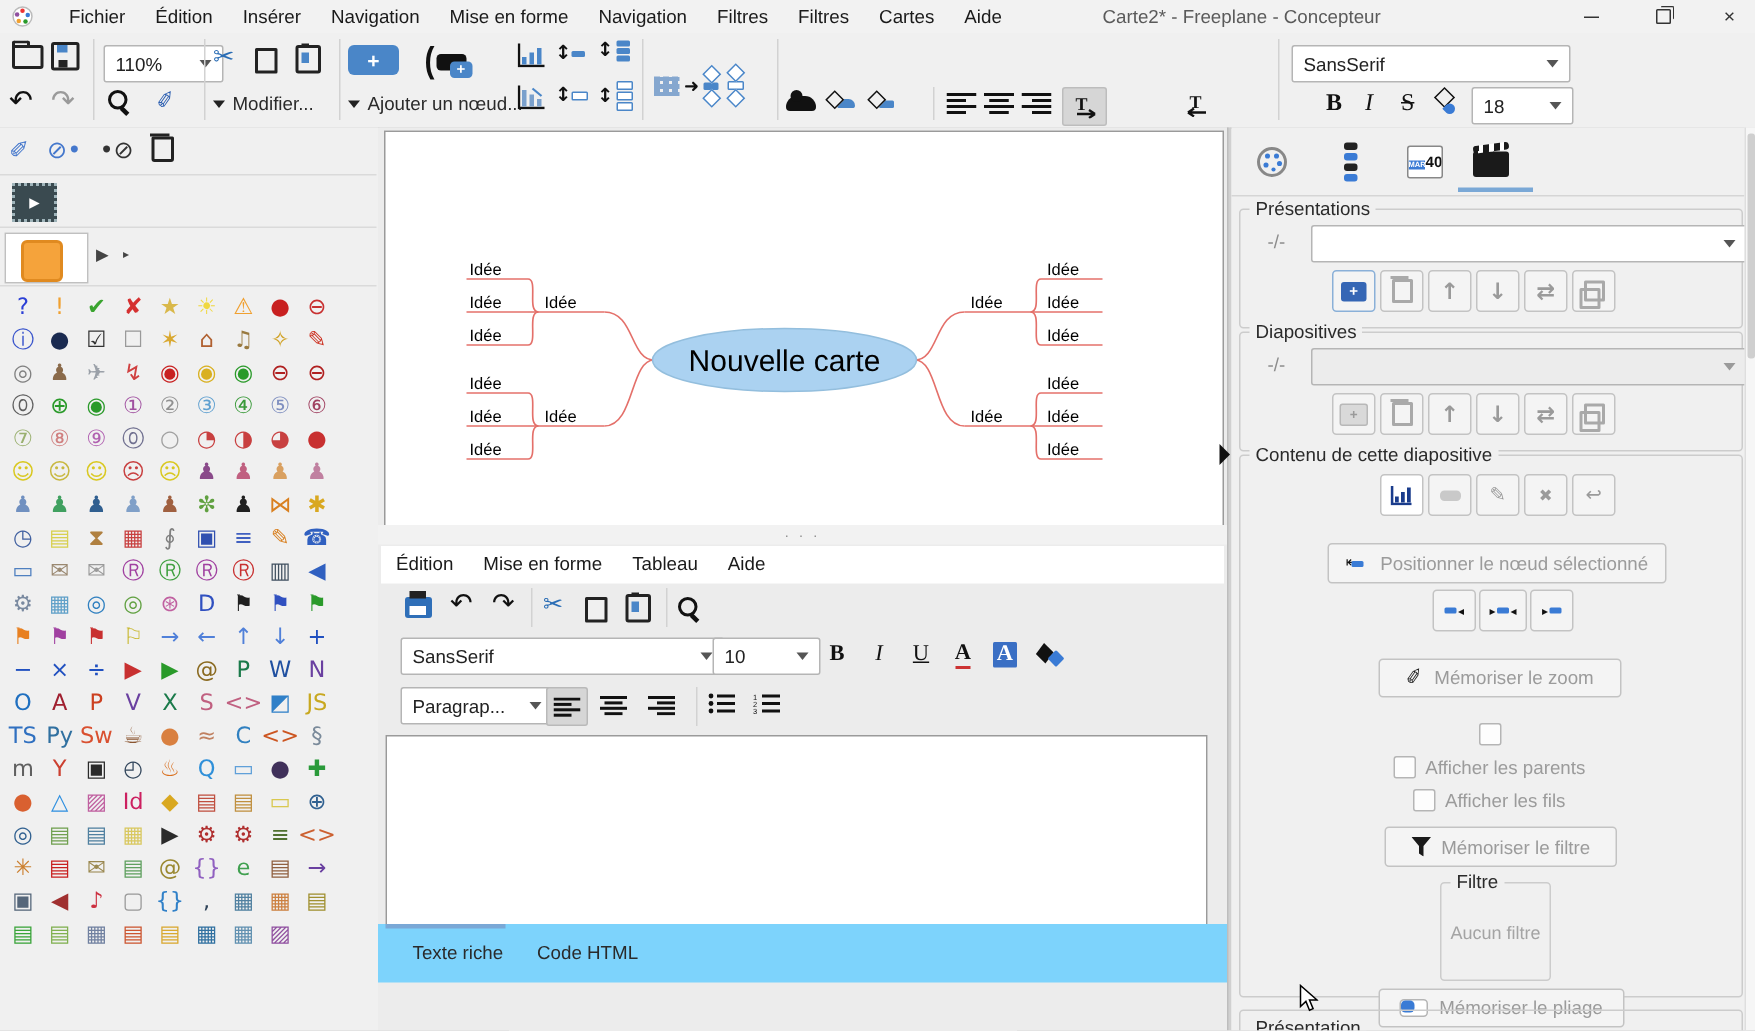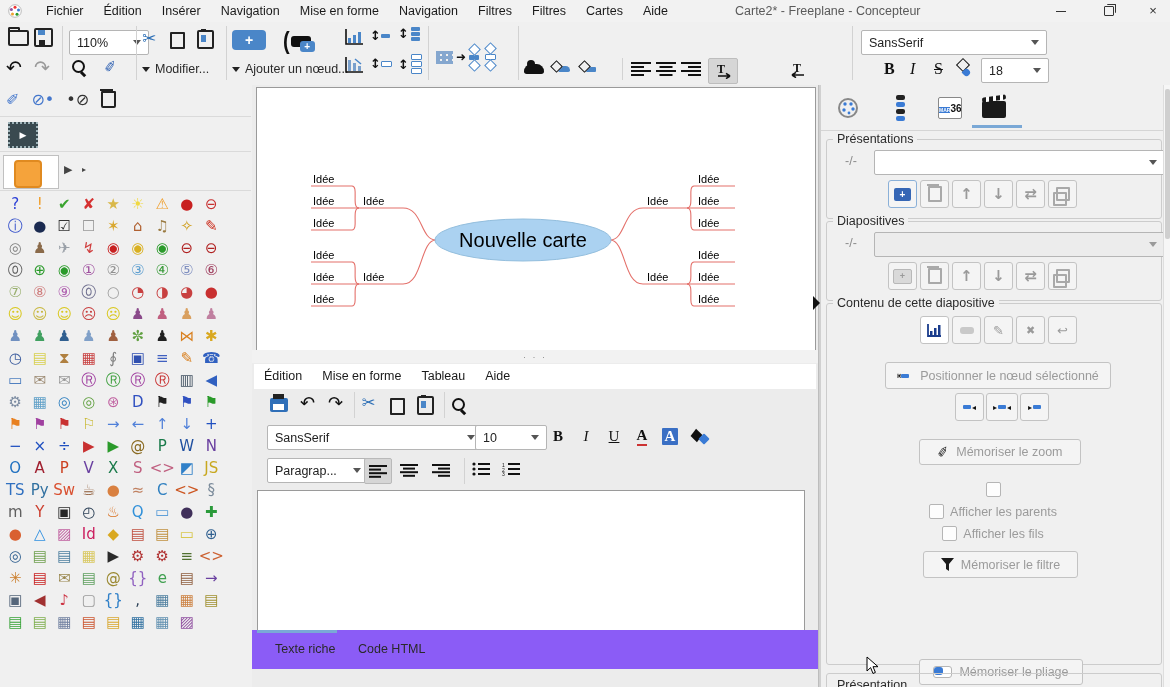--- a/index.html
+++ b/index.html
@@ -93,21 +93,21 @@
   .paste-ico:before{content:"";position:absolute;left:2px;top:-3px;width:5px;height:3px;background:#222}
   .paste-ico:after{content:"";position:absolute;left:2px;top:3px;width:5px;height:7px;background:#4a86c8}
   .fmt-btn{position:absolute;font-size:15px;color:#111;width:24px;height:24px;display:flex;align-items:center;justify-content:center}
   .selbtn{background:#d6d6d6;border:1px solid #b9b9b9;border-radius:2px}
   .fc-A{border-bottom:2px solid #c33}
   .hl-A{background:#3a6fc4;color:#fff;padding:0 3px;border-radius:1px}
   .eraser-ico{position:relative;width:16px;height:14px}
   .eraser-ico:before{content:"";position:absolute;left:0;top:2px;width:9px;height:9px;background:#111;transform:rotate(45deg) skew(8deg)}
   .eraser-ico:after{content:"";position:absolute;right:0;bottom:0;width:8px;height:8px;background:#3a7bd5;border-radius:1px;transform:rotate(45deg)}
   #note-textarea{position:absolute;left:5px;top:405px;width:546px;height:153px;background:#fff;border:1px solid #9a9a9a}
-  #note-tabs{position:absolute;left:0;top:545px;width:566px;height:39px;background:#8b5cf6}
+  #note-tabs{position:absolute;left:0;top:531px;width:566px;height:39px;background:#7dd3fc}
   #tab-indicator{position:absolute;left:5px;top:0;width:80px;height:3px;background:#7aa8d6}
   .ntab{position:absolute;top:12px;font-size:12.5px;color:#2a2a2a}
   #divider{position:absolute;left:818px;top:85px;width:2px;height:602px;background:#d0d0d0;border-left:1px solid #bdbdbd}
   #div-arrow{position:absolute;left:813px;top:296px;width:0;height:0;border-top:7px solid transparent;border-bottom:7px solid transparent;border-left:7px solid #111}
   
   #rightpanel{position:absolute;left:821px;top:85px;width:349px;height:602px;background:#f0f0f0}
   #rp-tabs{position:absolute;left:0;top:0;width:342px;height:45px;border-bottom:1px solid #d5d5d5}
   .rp-tab{position:absolute;top:8px;width:30px;height:30px;display:flex;align-items:center;justify-content:center}
   #rp-tab-underline{position:absolute;left:151px;top:40px;width:50px;height:3px;background:#7aa8d6}
   .cal-ico{width:22px;height:20px;border:1px solid #888;border-radius:2px;overflow:hidden;background:#fff}
@@ -788,21 +788,21 @@
       </div>
       <div class="rp-tab" style="left:64px">
         <span class="props-ico">
             <i></i>
             <i class="b"></i>
             <i></i>
             <i class="b"></i>
           </span>
       </div>
       <div class="rp-tab" style="left:114px">
-        <span class="cal-ico"><span class="cal-top">MAR</span><span class="cal-num">36</span></span>
+        <span class="cal-ico"><span class="cal-top">MAR</span><span class="cal-num">40</span></span>
       </div>
       <div class="rp-tab" style="left:158px">
         <span class="clap-ico"></span>
       </div>
       <div id="rp-tab-underline"></div>
     </div>
 
     <div class="gbox" style="left:5px;top:54px;width:334px;height:78px">
       <span class="glabel">Présentations</span>
       <span class="rp-counter" style="left:18px;top:14px">-/-</span>
@@ -922,20 +922,24 @@
         <span>Afficher les parents</span>
       </label>
 
       <div class="rbtn" style="left:96px;top:247px;width:153px;height:25px">
         <svg class="funnel-svg" width="13" height="13" viewBox="0 0 13 13">
             <path d="M0,0 H13 L8,6 V13 L5,11 V6 Z" fill="#1a1a1a"></path>
           </svg>
         <span>Mémoriser le filtre</span>
       </div>
 
+      <div class="gbox" style="left:133px;top:284px;width:72px;height:64px;background:#f0f0f0">
+        <span class="glabel">Filtre</span>
+        <div style="position:absolute;left:0;top:26px;width:72px;text-align:center;font-size:12px;color:#a4a4a4">Aucun filtre</div>
+      </div>
 
       <div class="rbtn" style="left:92px;top:355px;width:162px;height:24px">
         <span class="toggle-ico"></span>
         <span>Mémoriser le pliage</span>
       </div>
     </div>
 
     <div class="gbox" style="left:5px;top:588px;width:334px;height:26px">
       <span class="glabel" style="top:4px">Présentation</span>
     </div>

